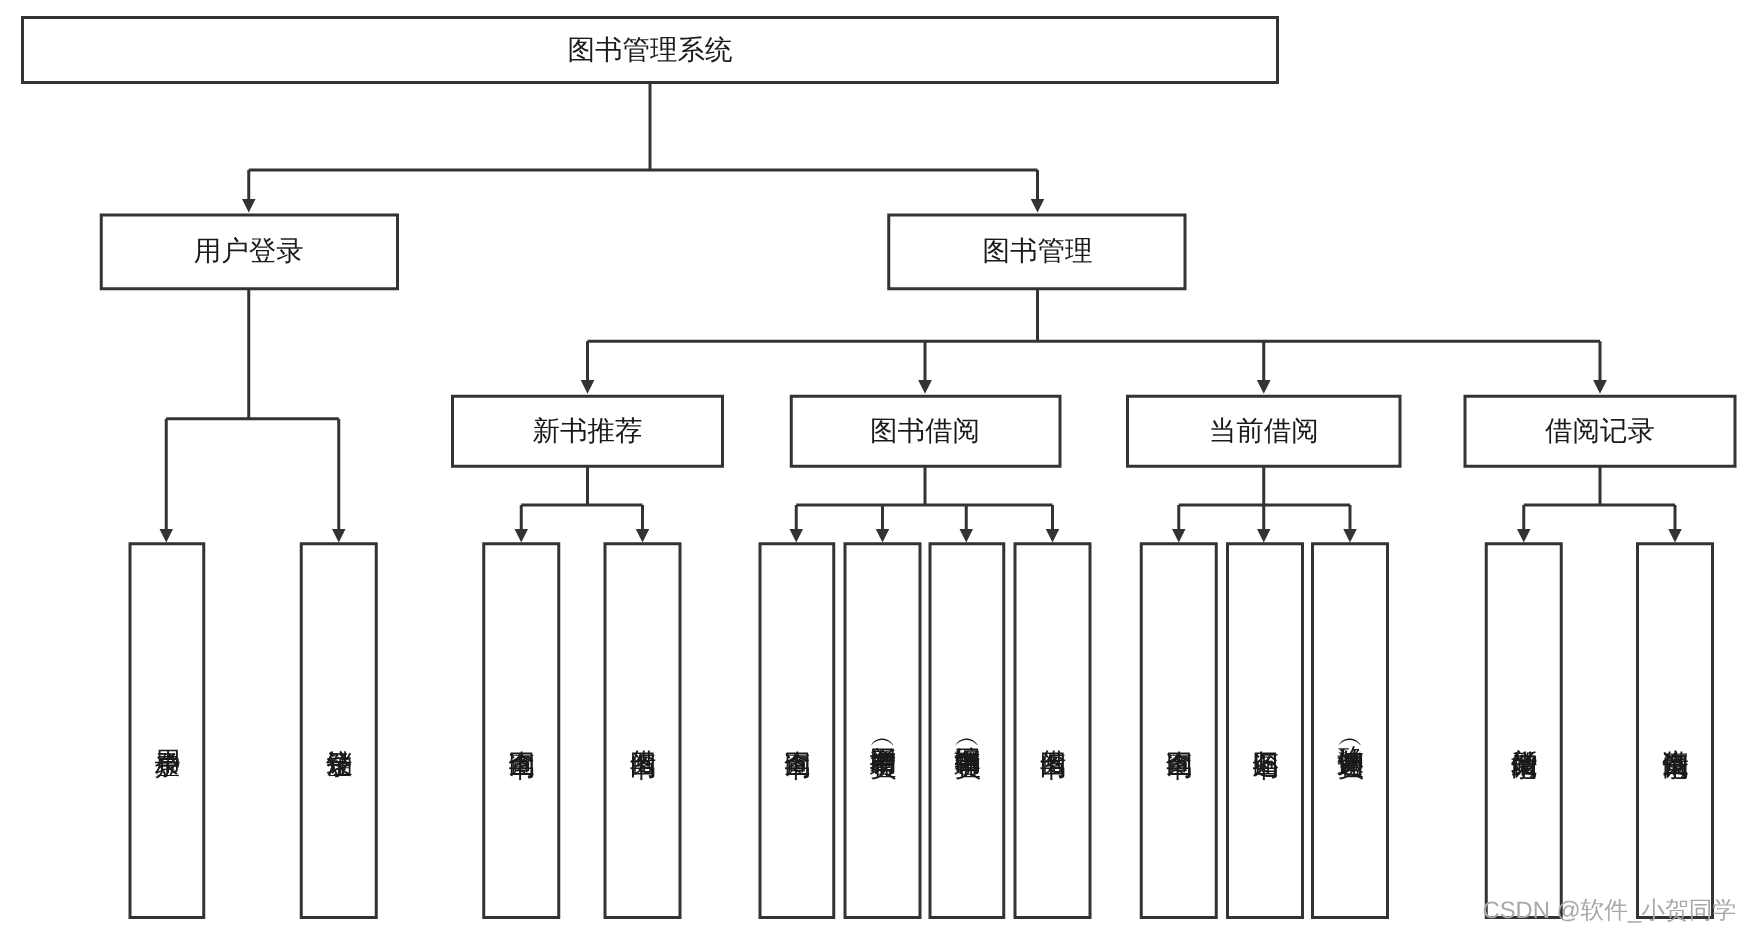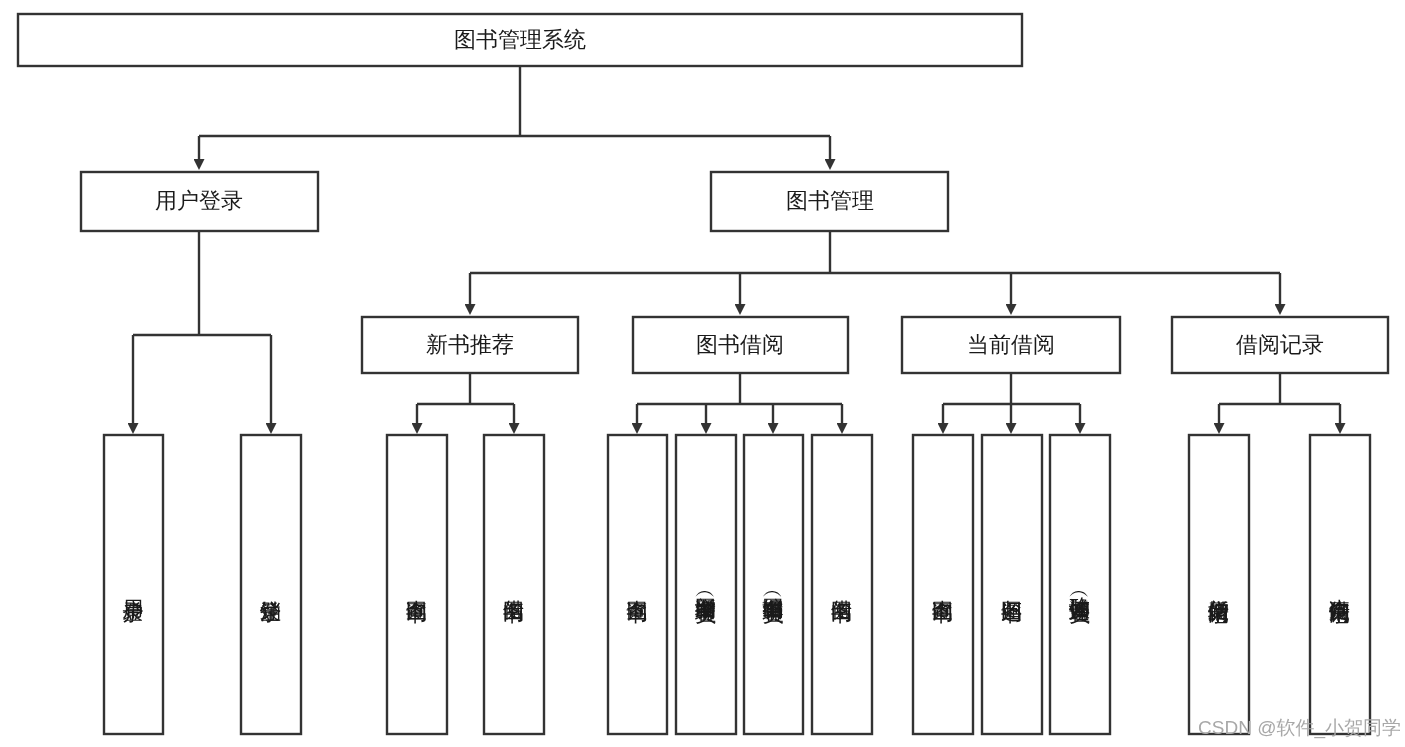--- a/index.html
+++ b/index.html
@@ -64,21 +64,21 @@
   }
   .leaf-fo-inner {
     display: flex;
     align-items: center;
     justify-content: center;
     width: 100%;
     height: 100%;
   }
   .watermark {
     position: absolute;
-    right: 4px;
+    right: 16px;
     bottom: 6px;
     font-family: "Liberation Sans", "DejaVu Sans", sans-serif;
     font-size: 19px;
     color: #a8a8a8;
     white-space: nowrap;
     pointer-events: none;
   }
 </style>
 </head>
 <body>

